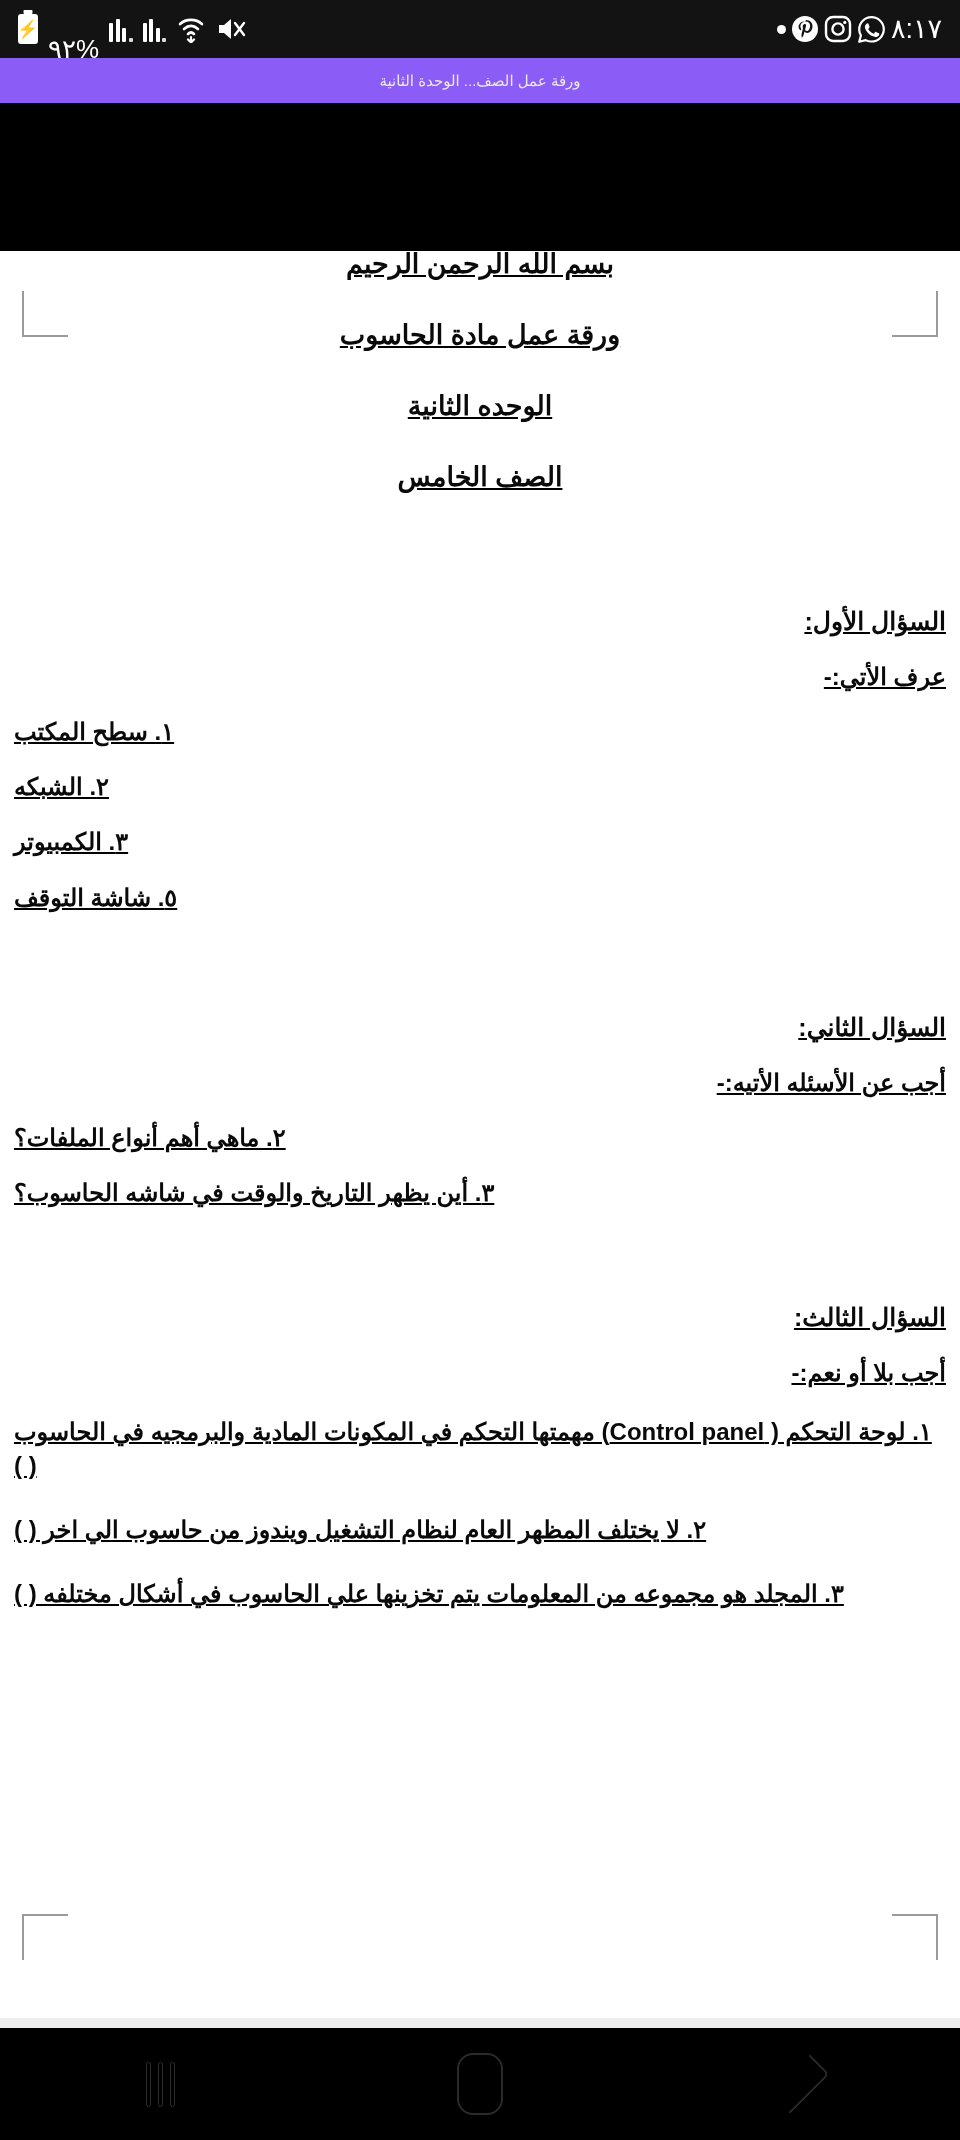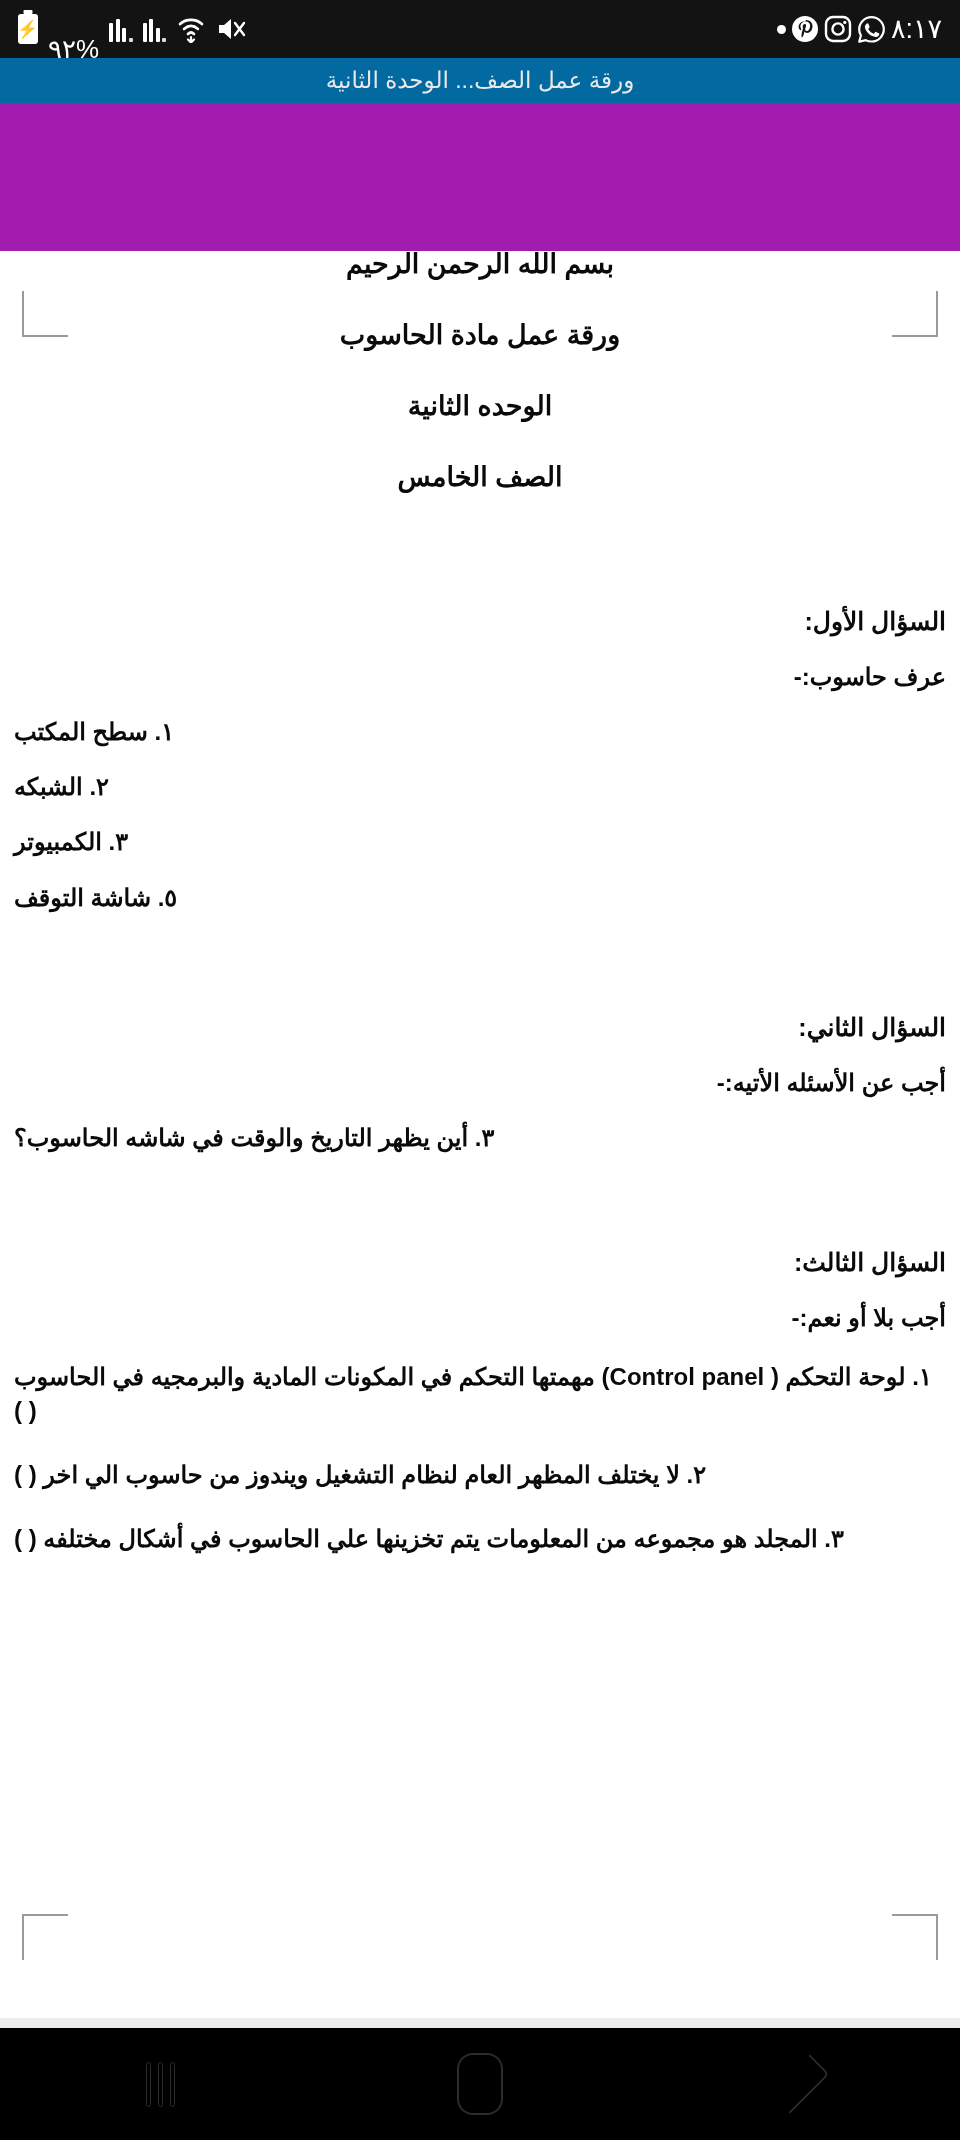--- a/index.html
+++ b/index.html
@@ -53,32 +53,33 @@
 
   .icon-svg { display:block; }
 
   .dot-indicator { width:9px; height:9px; border-radius:50%; background:#ffffff; }
 
   .clock { font-size:27px; letter-spacing:0.5px; }
 
   
   .title-bar {
     height:45px; flex:0 0 45px;
-    background:#0369a1;
+    background:#8b5cf6;
     color:#e9e9e9;
     display:flex; align-items:center; justify-content:center;
-    font-size:23px;
+    font-size:15px;
   }
 
   
   .doc-viewport {
     flex:1 1 auto;
-    background:#a21caf;
+    background:#000000;
     position:relative;
     overflow:hidden;
+    text-decoration:underline;
   }
 
   .page {
     position:relative;
     background:#ffffff;
     padding:0;
   }
   .page-1 { height:1767px; }
   .page-gap { height:22px; background:#eeeeee; }
 
@@ -246,30 +247,31 @@
 
       <div class="doc-body">
 
         <div class="doc-title t1">بسم الله الرحمن الرحيم</div>
         <div class="doc-title t2">ورقة عمل مادة الحاسوب</div>
         <div class="doc-title t3">الوحده الثانية</div>
         <div class="doc-title t4">الصف الخامس</div>
 
         <div class="section sec-1">
           <div class="q-head">السؤال الأول:</div>
-          <div class="q-sub">عرف حاسوب:-</div>
+          <div class="q-sub">عرف الأتي:-</div>
           <div class="q-item">١. سطح المكتب</div>
           <div class="q-item">٢. الشبكه</div>
           <div class="q-item">٣. الكمبيوتر</div>
           <div class="q-item">٥. شاشة التوقف</div>
         </div>
 
         <div class="section sec-2">
           <div class="q-head">السؤال الثاني:</div>
           <div class="q-sub">أجب عن الأسئله الأتيه:-</div>
+          <div class="q-item">٢. ماهي أهم أنواع الملفات؟</div>
           <div class="q-item">٣. أين يظهر التاريخ والوقت في شاشه الحاسوب؟</div>
         </div>
 
         <div class="section sec-3">
           <div class="q-head">السؤال الثالث:</div>
           <div class="q-sub">أجب بلا أو نعم:-</div>
           <div class="q-item long">١. لوحة التحكم ( Control panel) مهمتها التحكم في المكونات المادية والبرمجيه في الحاسوب (  )</div>
           <div class="q-item long">٢. لا يختلف المظهر العام لنظام التشغيل ويندوز من حاسوب الي اخر (  )</div>
           <div class="q-item long">٣. المجلد هو مجموعه من المعلومات يتم تخزينها علي الحاسوب في أشكال مختلفه (   )</div>
         </div>

